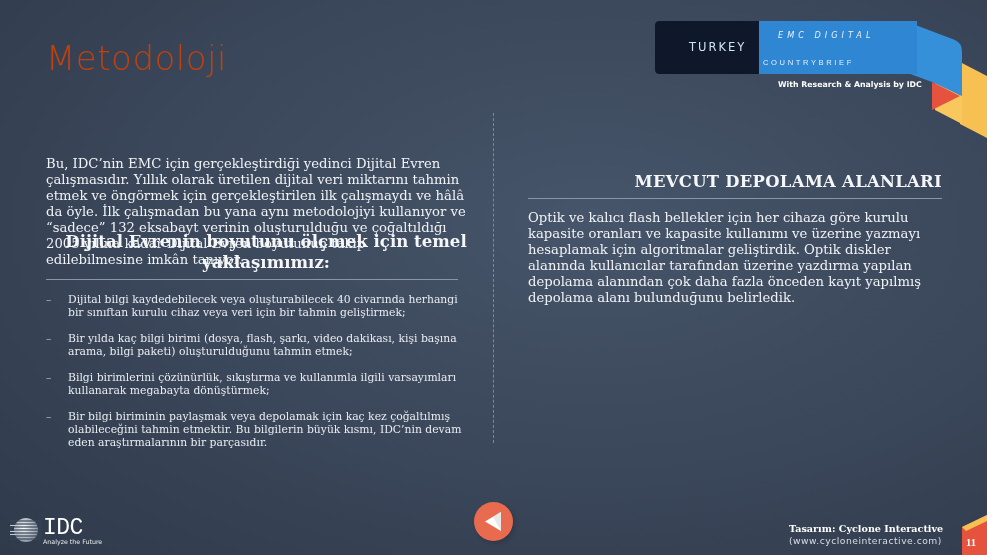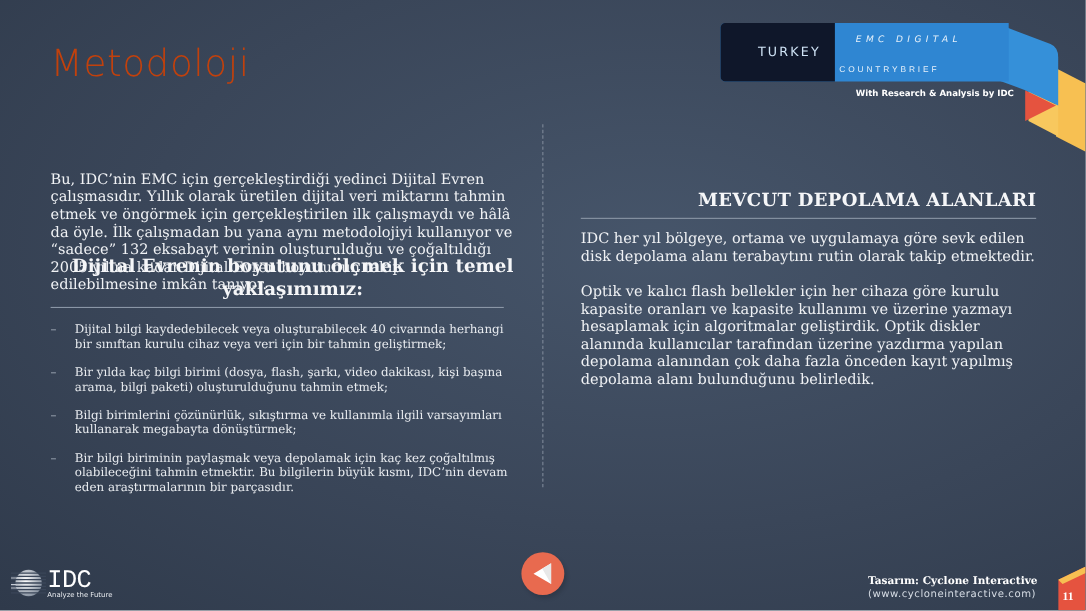--- a/index.html
+++ b/index.html
@@ -143,21 +143,20 @@
   <li><span class="dash">–</span><span>Bir yılda kaç bilgi birimi (dosya, flash, şarkı, video dakikası, kişi başına arama, bilgi paketi) oluşturulduğunu tahmin etmek;</span></li>
   <li><span class="dash">–</span><span>Bilgi birimlerini çözünürlük, sıkıştırma ve kullanımla ilgili varsayımları kullanarak megabayta dönüştürmek;</span></li>
   <li><span class="dash">–</span><span>Bir bilgi biriminin paylaşmak veya depolamak için kaç kez çoğaltılmış olabileceğini tahmin etmektir. Bu bilgilerin büyük kısmı, IDC’nin devam eden araştırmalarının bir parçasıdır.</span></li>
 </ul>
 
 <div class="divider"></div>
 
 <div class="storage-heading">MEVCUT DEPOLAMA ALANLARI</div>
 <div class="rule-right"></div>
 <div class="storage-body">
-  <p>IDC her yıl bölgeye, ortama ve uygulamaya göre sevk edilen disk depolama alanı terabaytını rutin olarak takip etmektedir.</p>
   <p>Optik ve kalıcı flash bellekler için her cihaza göre kurulu kapasite oranları ve kapasite kullanımı ve üzerine yazmayı hesaplamak için algoritmalar geliştirdik. Optik diskler alanında kullanıcılar tarafından üzerine yazdırma yapılan depolama alanından çok daha fazla önceden kayıt yapılmış depolama alanı bulunduğunu belirledik.</p>
 </div>
 
 <svg class="idc-logo" width="32" height="30">
   <defs>
     <radialGradient id="g" cx="40%" cy="40%" r="60%">
       <stop offset="0%" stop-color="#ffffff"></stop>
       <stop offset="100%" stop-color="#8d97a5"></stop>
     </radialGradient>
   </defs>

